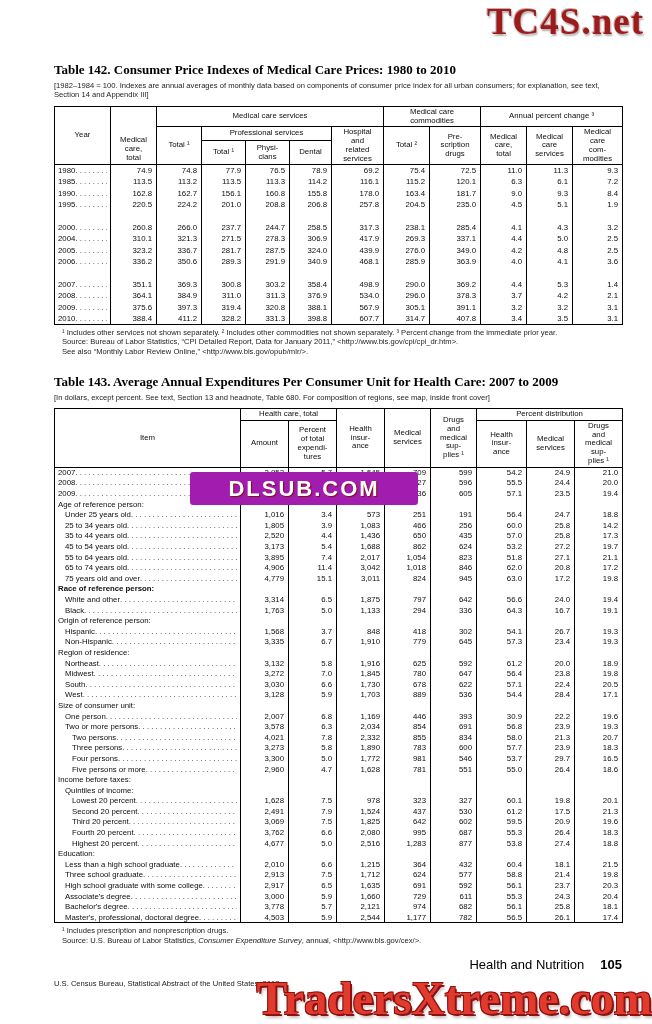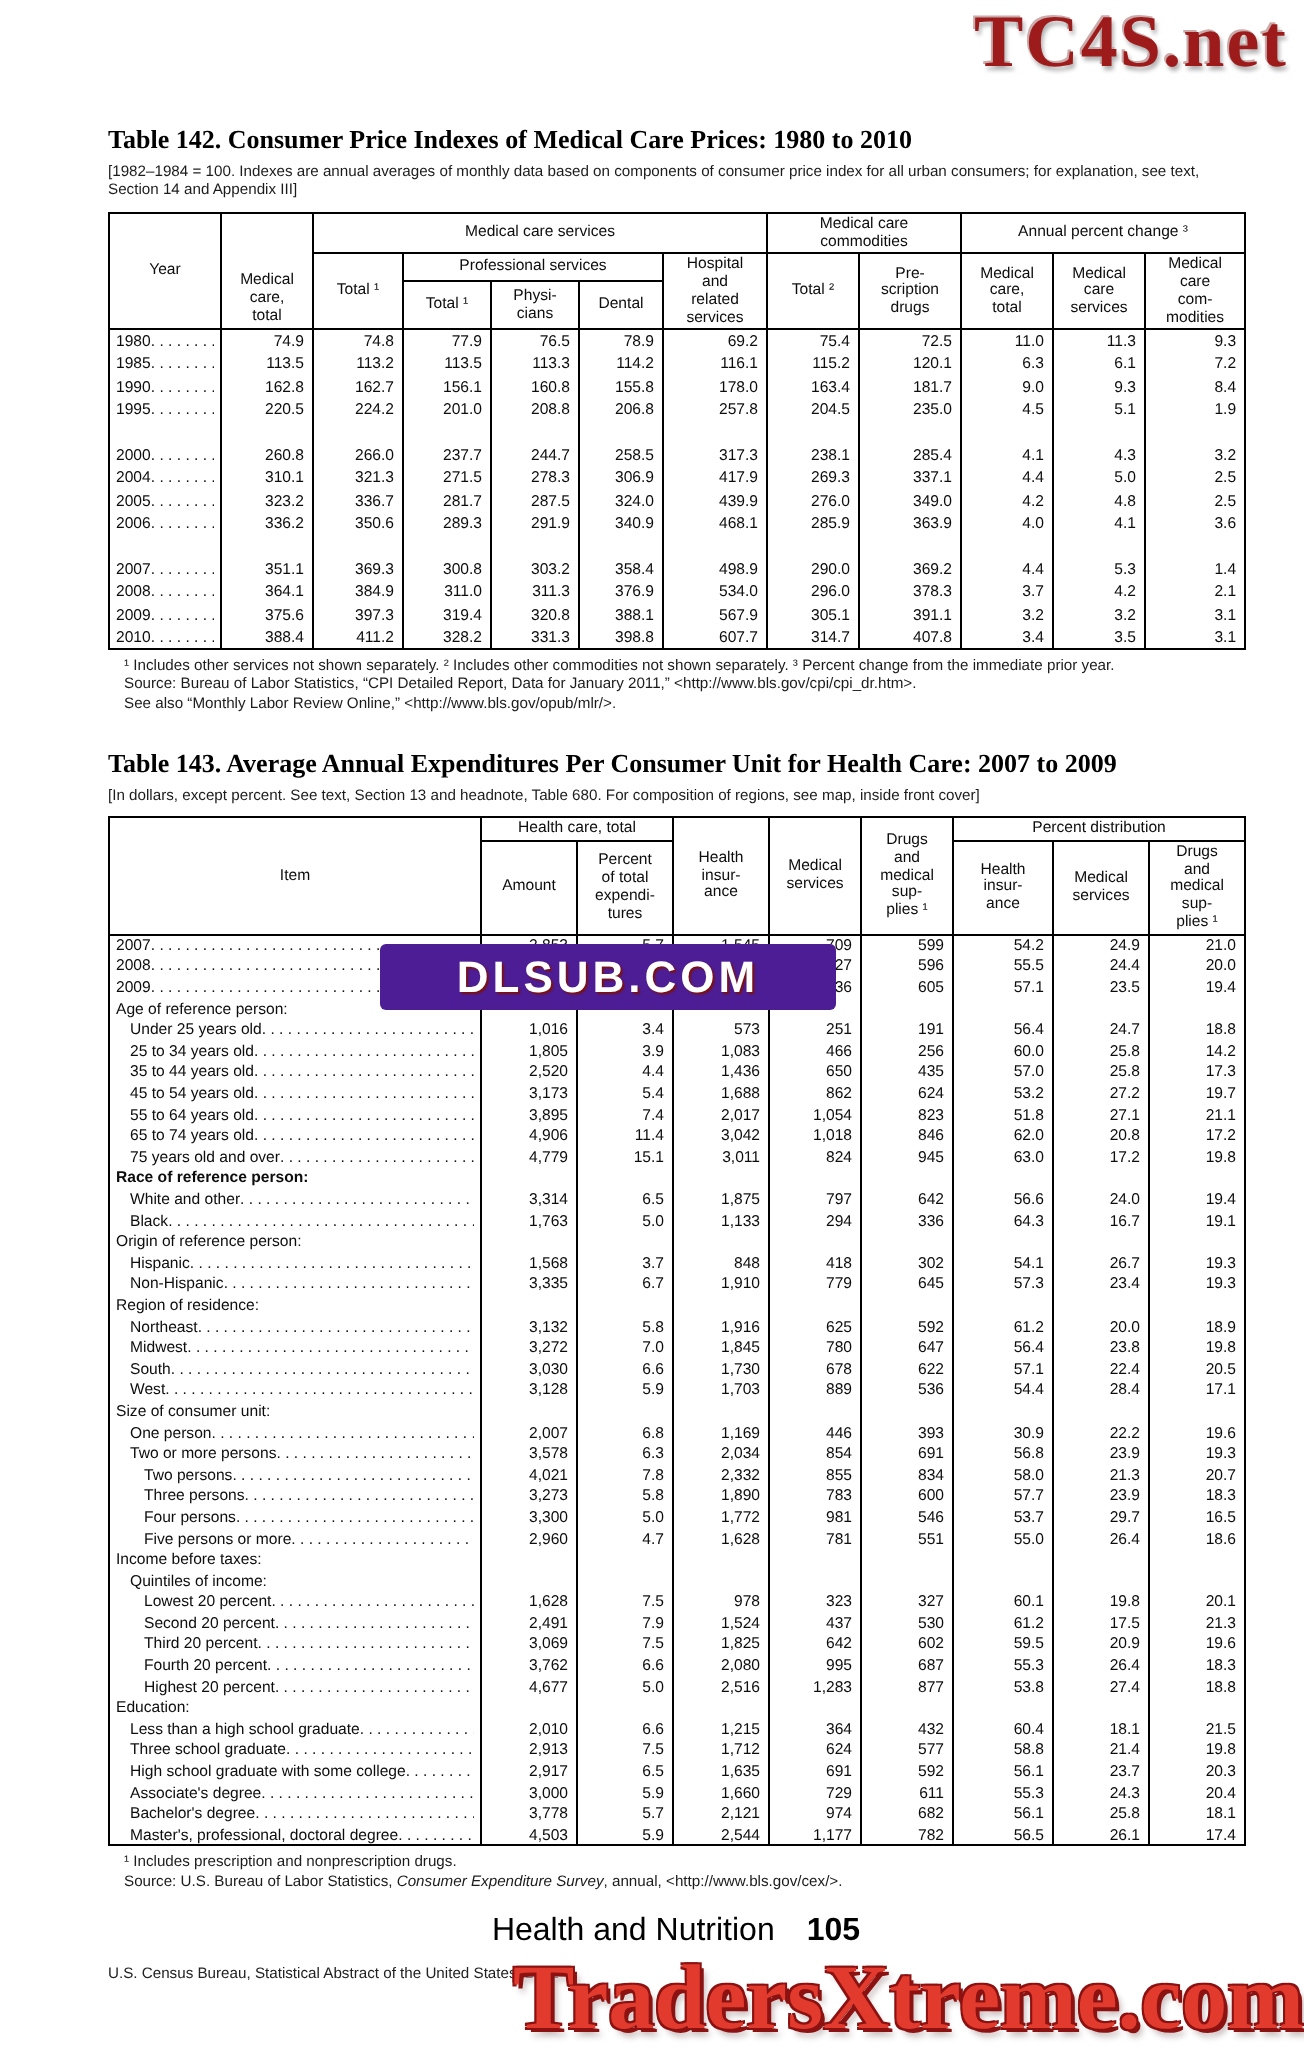--- a/index.html
+++ b/index.html
@@ -24,29 +24,29 @@
   #t142-body td { height:11.4px; }
   #t143-body td { height:10.6px; }
   tr.spacer td { height:5.5px; }
 
   .footnotes { margin-top:3px; font-size:7.6px; line-height:1.28; color:#1c1c1c; }
   .footnotes p { text-indent:8px; }
   .gap { height:18px; }
   .t143-block { margin-top:0; }
   .ital { font-style:italic; }
 
-  .footer-line { margin-top:11px; text-align:center; font-size:16px; color:#000; }
+  .footer-line { margin-top:11px; text-align:right; font-size:13px; color:#000; }
   .footer-line .pagenum { font-weight:bold; margin-left:16px; }
   .credit { margin-top:7px; font-size:7.6px; color:#222; }
 
   
   .wm-top { position:absolute; top:0px; right:8px; font-family:"Liberation Serif","DejaVu Serif",serif;
             font-weight:bold; font-size:37px; color:#9e1b1b; letter-spacing:1px;
             text-shadow:1px 2px 2px #b0b0b0, -1px -1px 0 #caa; z-index:5; }
-  .wm-mid { position:absolute; top:472px; left:190px; width:228px; height:33px; background:#4c1d95;
+  .wm-mid { position:absolute; top:472px; left:190px; width:228px; height:33px; background:#a21caf;
             color:#ffffff; font-weight:bold; font-size:22px; line-height:33px; text-align:center;
             letter-spacing:2px; border-radius:3px; text-shadow:1px 1px 1px #7a1010; z-index:5; }
   .wm-bottom { position:absolute; top:972px; left:0; right:0; text-align:right;
             font-family:"Liberation Serif","DejaVu Serif",serif; font-weight:bold; font-size:46px;
             color:#e23b2e; text-shadow:2px 2px 0 #8c1212, -1px -1px 0 #8c1212, 1px -1px 0 #8c1212, -1px 1px 0 #8c1212, 3px 4px 3px #c9bdbd;
             z-index:5; white-space:nowrap; }
 </style>
 </head>
 <body>
 

